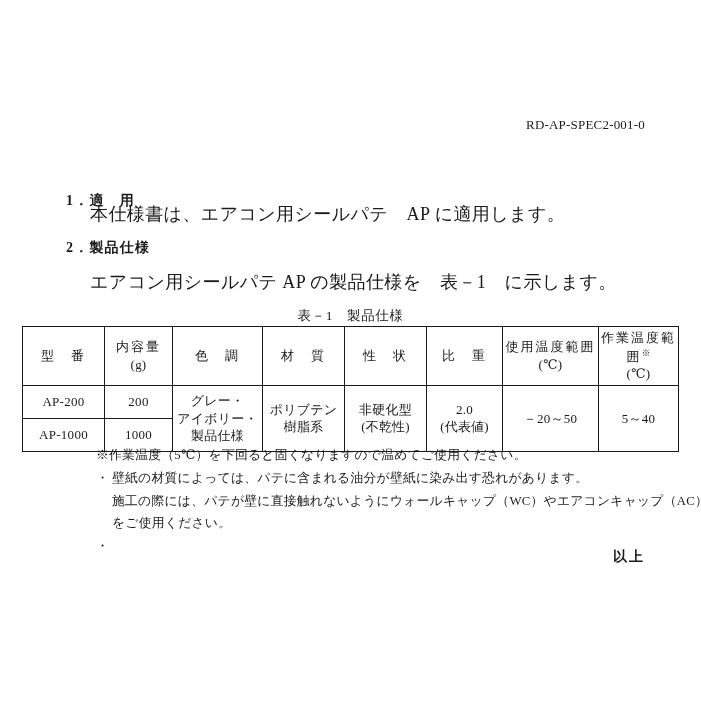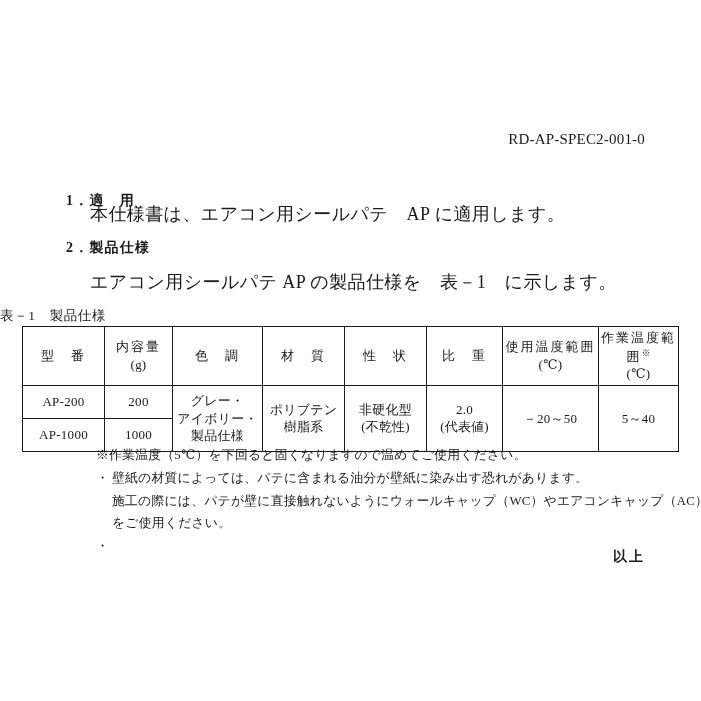--- a/index.html
+++ b/index.html
@@ -18,23 +18,23 @@
   .page {
     position: relative;
     width: 701px;
     height: 701px;
     box-sizing: border-box;
   }
 
   
   .doc-number {
     position: absolute;
-    top: 131px;
+    top: 117px;
     right: 56px;
-    font-size: 15px;
+    font-size: 13px;
     letter-spacing: 0.2px;
     white-space: nowrap;
   }
 
   
   .section-heading {
     position: absolute;
     left: 66px;
     font-size: 14px;
     font-weight: bold;
@@ -52,20 +52,21 @@
   #sec1-body    { top: 202px; }
   #sec2-heading { top: 239px; }
   #sec2-body    { top: 270px; font-family: Liberation Serif, serif; }
 
   
   .table-caption {
     position: absolute;
     top: 307px;
     left: 0;
     width: 701px;
+    text-align: center;
     font-size: 13.5px;
     letter-spacing: 0.6px;
   }
 
   
   .spec-table-wrap {
     position: absolute;
     top: 326px;
     left: 22px;
     width: 656px;

